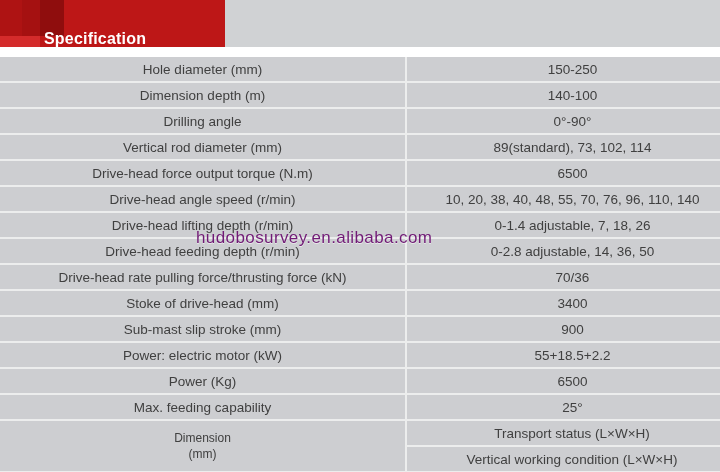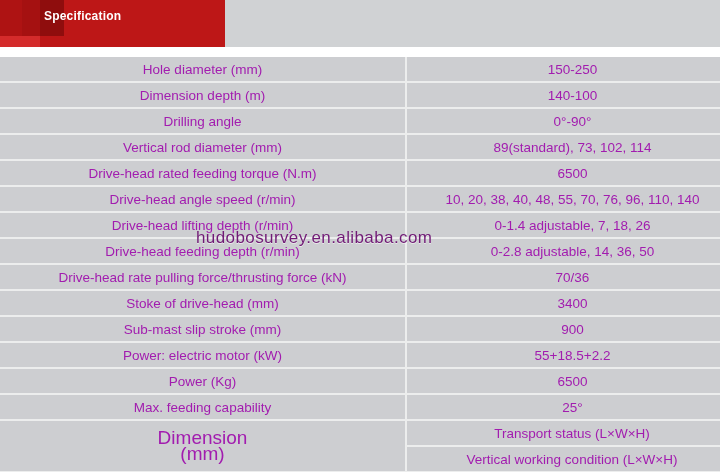--- a/index.html
+++ b/index.html
@@ -67,22 +67,22 @@
     position: absolute;
     left: 40px;
     top: 0;
     width: 24px;
     height: 36px;
     background: #8f0d0d;
   }
   .header-title {
     position: absolute;
     left: 44px;
-    top: 3px;
-    font-size: 12px;
+    top: 26px;
+    font-size: 16px;
     font-weight: bold;
     color: #ffffff;
     letter-spacing: 0.2px;
     line-height: 26px;
     white-space: nowrap;
   }
 
   .header-gap {
     position: absolute;
     left: 0;
@@ -98,42 +98,42 @@
     left: 0;
     top: 57px;
     width: 720px;
     border-collapse: collapse;
     table-layout: fixed;
   }
   .spec-table td {
     background: #cdced1;
     border-right: 2px solid #eceded;
     border-bottom: 2px solid #eceded;
-    color: #a21caf;
+    color: #404040;
     font-size: 13.5px;
     text-align: center;
     vertical-align: middle;
     height: 24px;
     padding: 0 4px;
     line-height: 15px;
     white-space: nowrap;
     overflow: hidden;
   }
   .spec-table tr td:last-child {
     border-right: none;
   }
   .spec-table td.label {
     width: 397px;
   }
   .spec-table td.value {
     width: 323px;
   }
   .spec-table td.dim-head {
     width: 145px;
-    font-size: 19px;
+    font-size: 12px;
     line-height: 16px;
     white-space: normal;
   }
   .spec-table td.dim-label {
     width: 252px;
   }
 
   
   .watermark {
     position: absolute;
@@ -175,21 +175,21 @@
       </tr>
       <tr>
         <td class="label">Drilling angle</td>
         <td class="value">0°-90°</td>
       </tr>
       <tr>
         <td class="label">Vertical rod diameter (mm)</td>
         <td class="value">89(standard), 73, 102, 114</td>
       </tr>
       <tr>
-        <td class="label">Drive-head rated feeding torque (N.m)</td>
+        <td class="label">Drive-head force output torque (N.m)</td>
         <td class="value">6500</td>
       </tr>
       <tr>
         <td class="label">Drive-head angle speed (r/min)</td>
         <td class="value">10, 20, 38, 40, 48, 55, 70, 76, 96, 110, 140</td>
       </tr>
       <tr>
         <td class="label">Drive-head lifting depth (r/min)</td>
         <td class="value">0-1.4 adjustable, 7, 18, 26</td>
       </tr>

